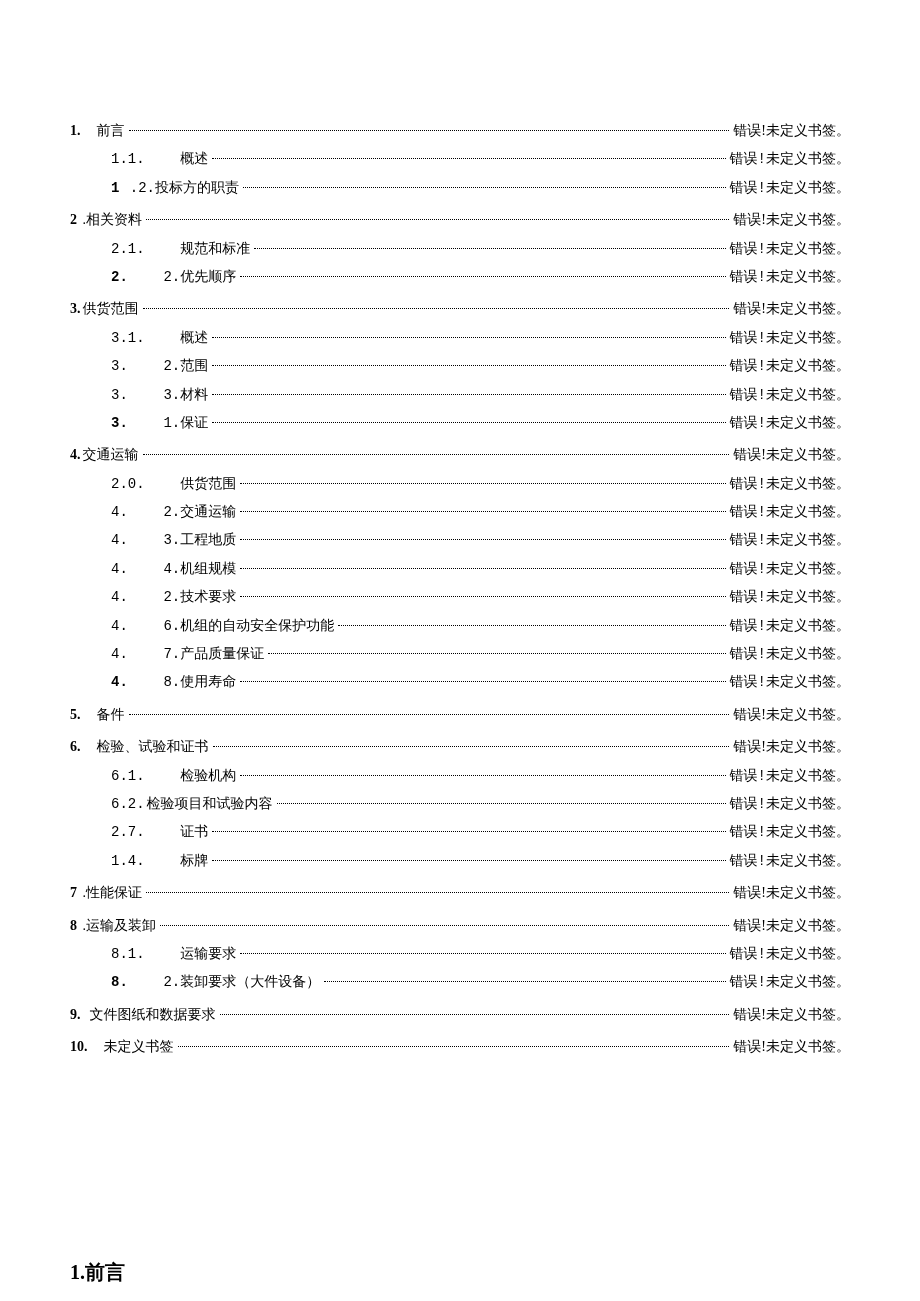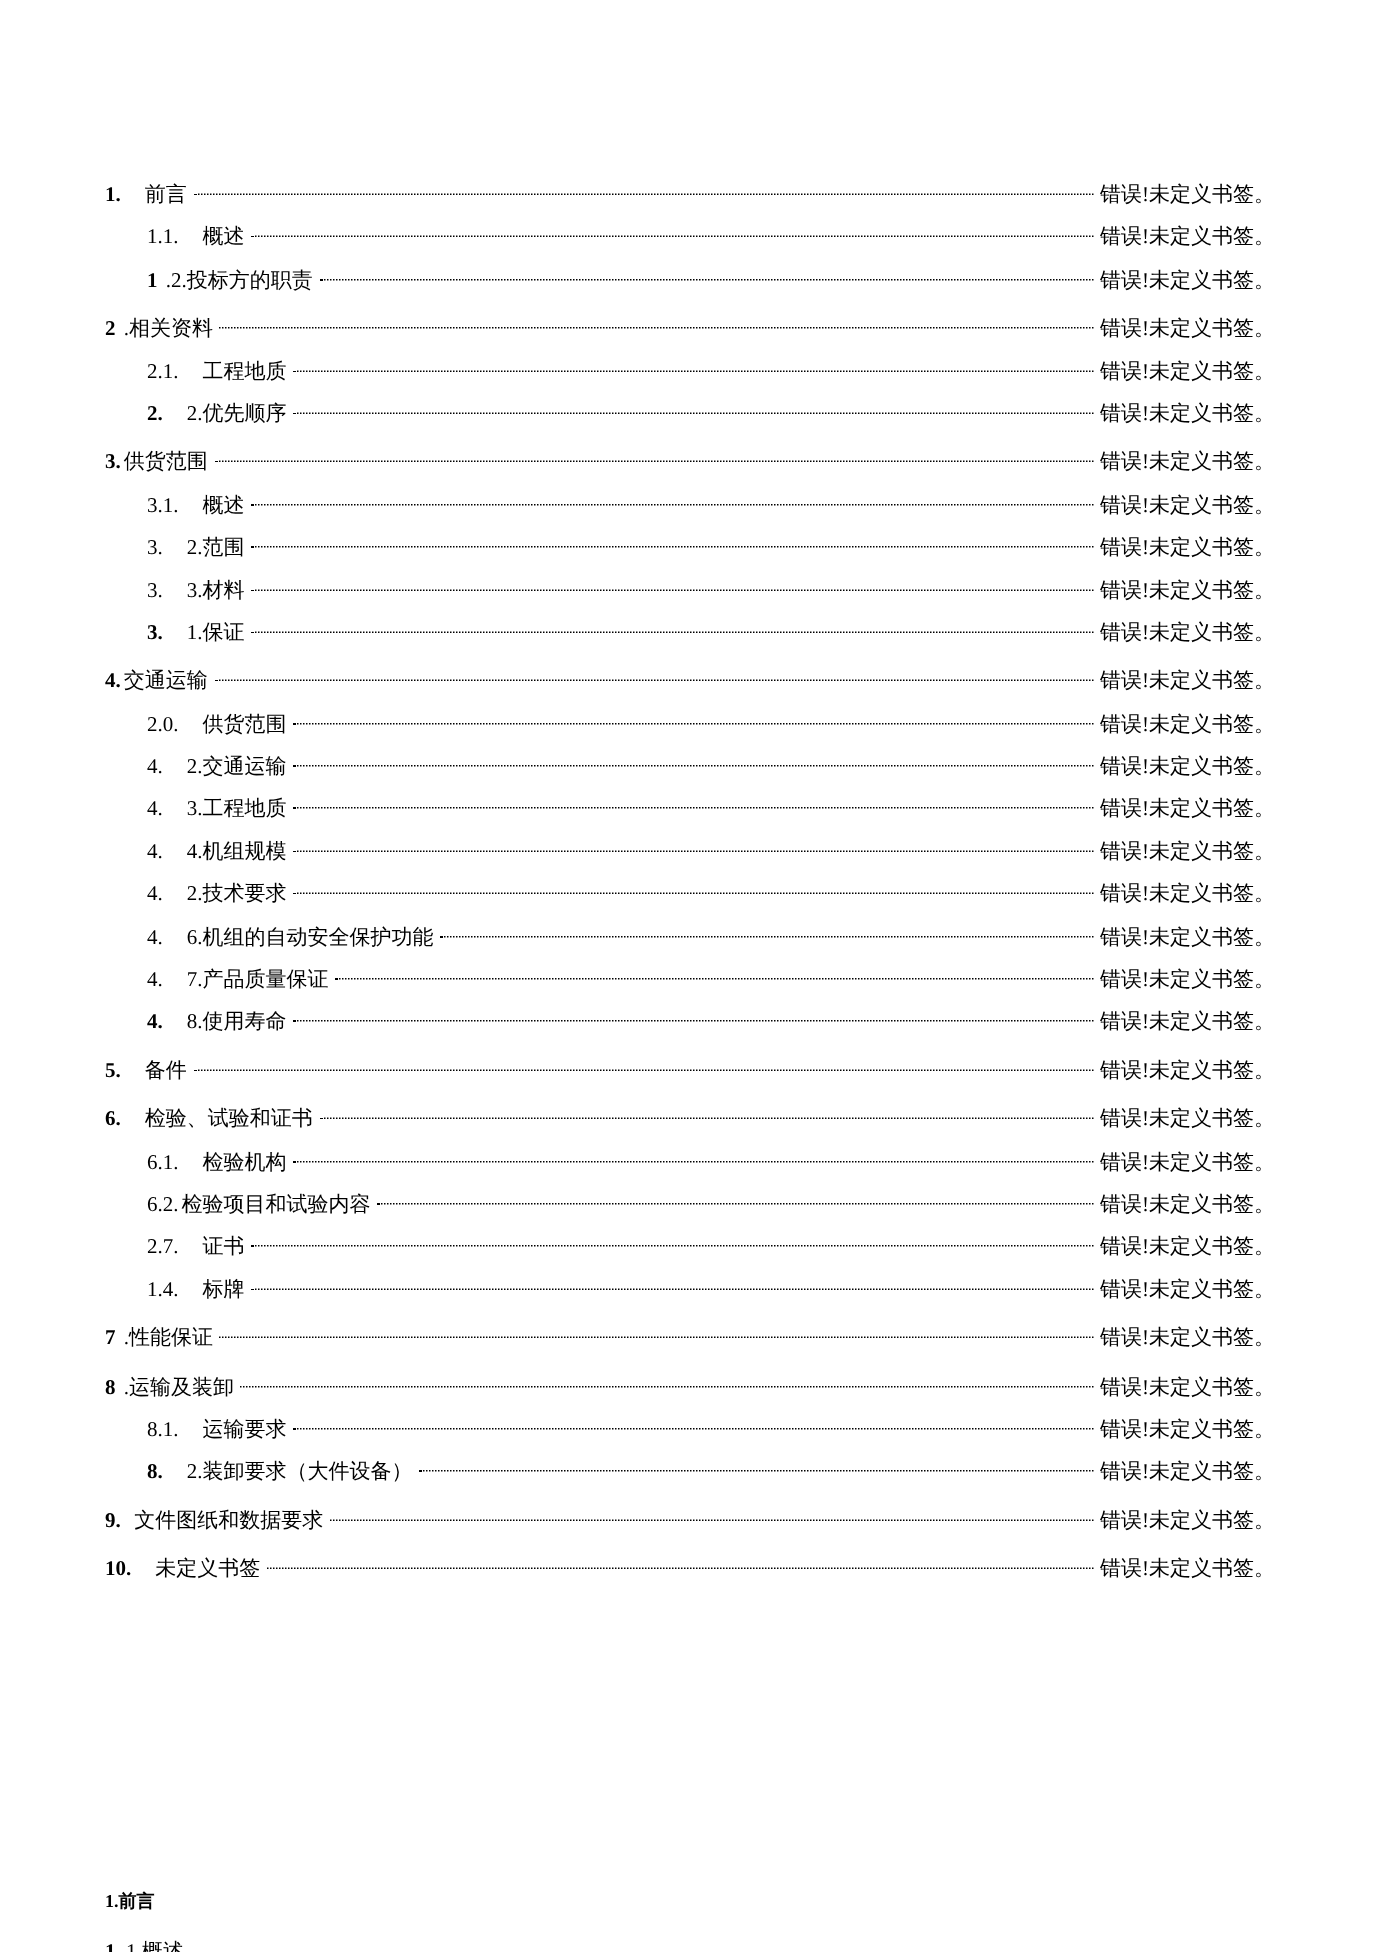--- a/index.html
+++ b/index.html
@@ -23,21 +23,22 @@
       align-items: baseline;
       margin-bottom: 6px;
       line-height: 1.6;
       white-space: nowrap;
     }
     .toc-entry.level-0 {
       margin-left: 0;
       margin-top: 10px;
     }
     .toc-entry.level-1 {
-      margin-left: 28px;
+      margin-left: 41px;
+      font-family: Liberation Mono, monospace;
     }
     .toc-num {
       flex-shrink: 0;
     }
     .toc-title {
       flex-shrink: 0;
       margin-left: 2px;
     }
     .toc-leader {
       flex: 1;
@@ -51,21 +52,21 @@
       flex-shrink: 0;
     }
     .bold {
       font-weight: bold;
     }
     .body-content {
       margin-top: 200px;
     }
     .heading-1 {
       font-weight: bold;
-      font-size: 12px;
+      font-size: 20px;
       margin-bottom: 16px;
     }
     .heading-2 {
       font-size: 14px;
       margin-bottom: 14px;
     }
     .heading-2 .num-bold {
       font-weight: bold;
     }
   </style>
@@ -97,21 +98,21 @@
     <li class="toc-entry level-0">
       <span class="toc-num bold">2</span>
       <span style="white-space: pre;"> </span>
       <span class="toc-title">.相关资料</span>
       <span class="toc-leader"></span>
       <span class="toc-page">错误!未定义书签。</span>
     </li>
     <li class="toc-entry level-1">
       <span class="toc-num">2.1.</span>
       <span style="white-space: pre;">    </span>
-      <span class="toc-title">工程地质</span>
+      <span class="toc-title">规范和标准</span>
       <span class="toc-leader"></span>
       <span class="toc-page">错误!未定义书签。</span>
     </li>
     <li class="toc-entry level-1">
       <span class="toc-num bold">2.</span>
       <span style="white-space: pre;">    </span>
       <span class="toc-title">2.优先顺序</span>
       <span class="toc-leader"></span>
       <span class="toc-page">错误!未定义书签。</span>
     </li>

